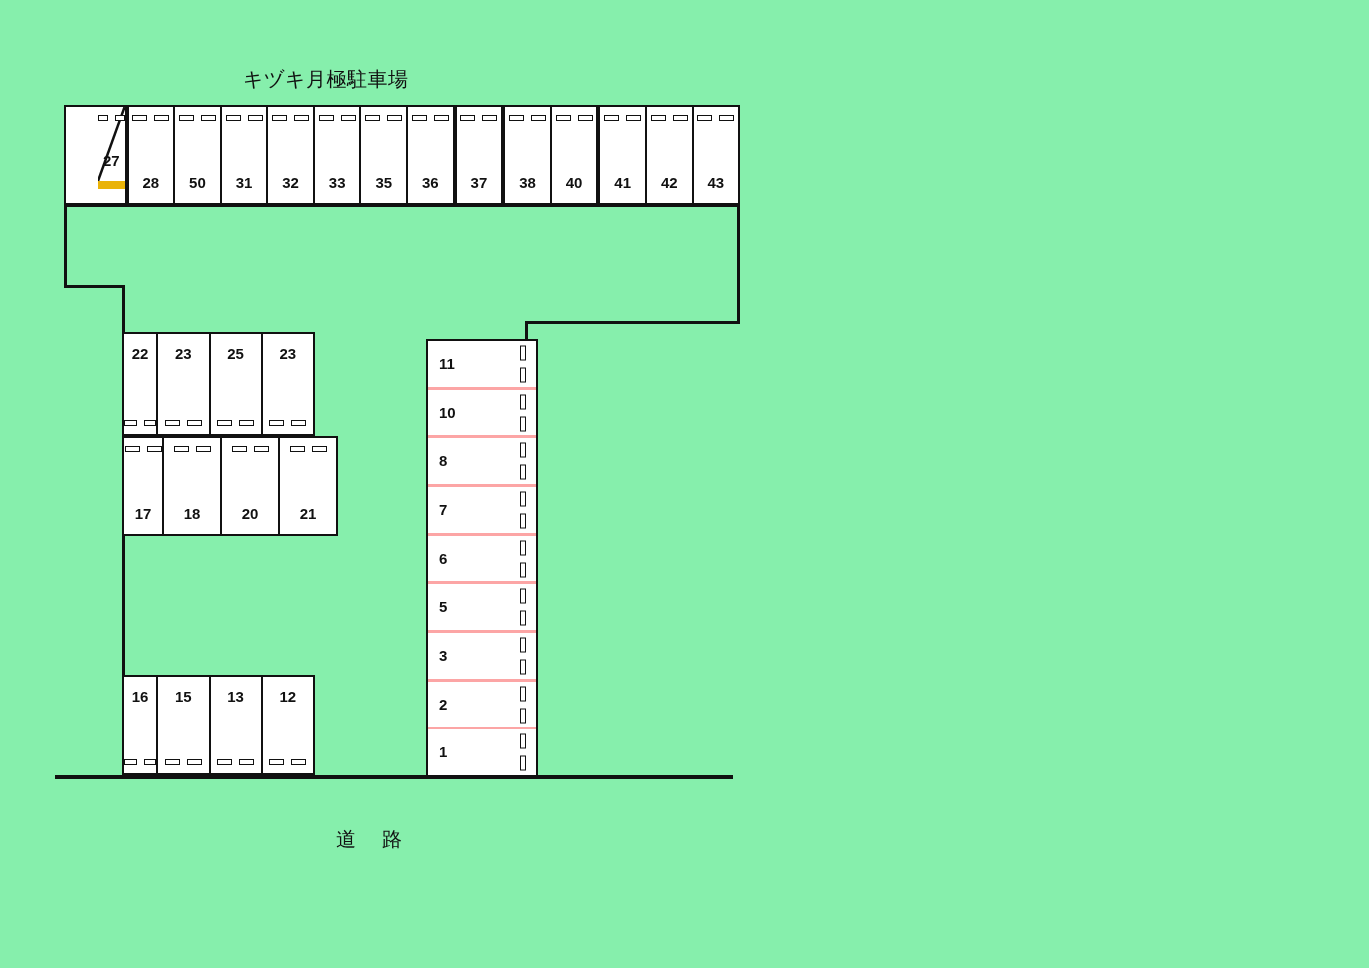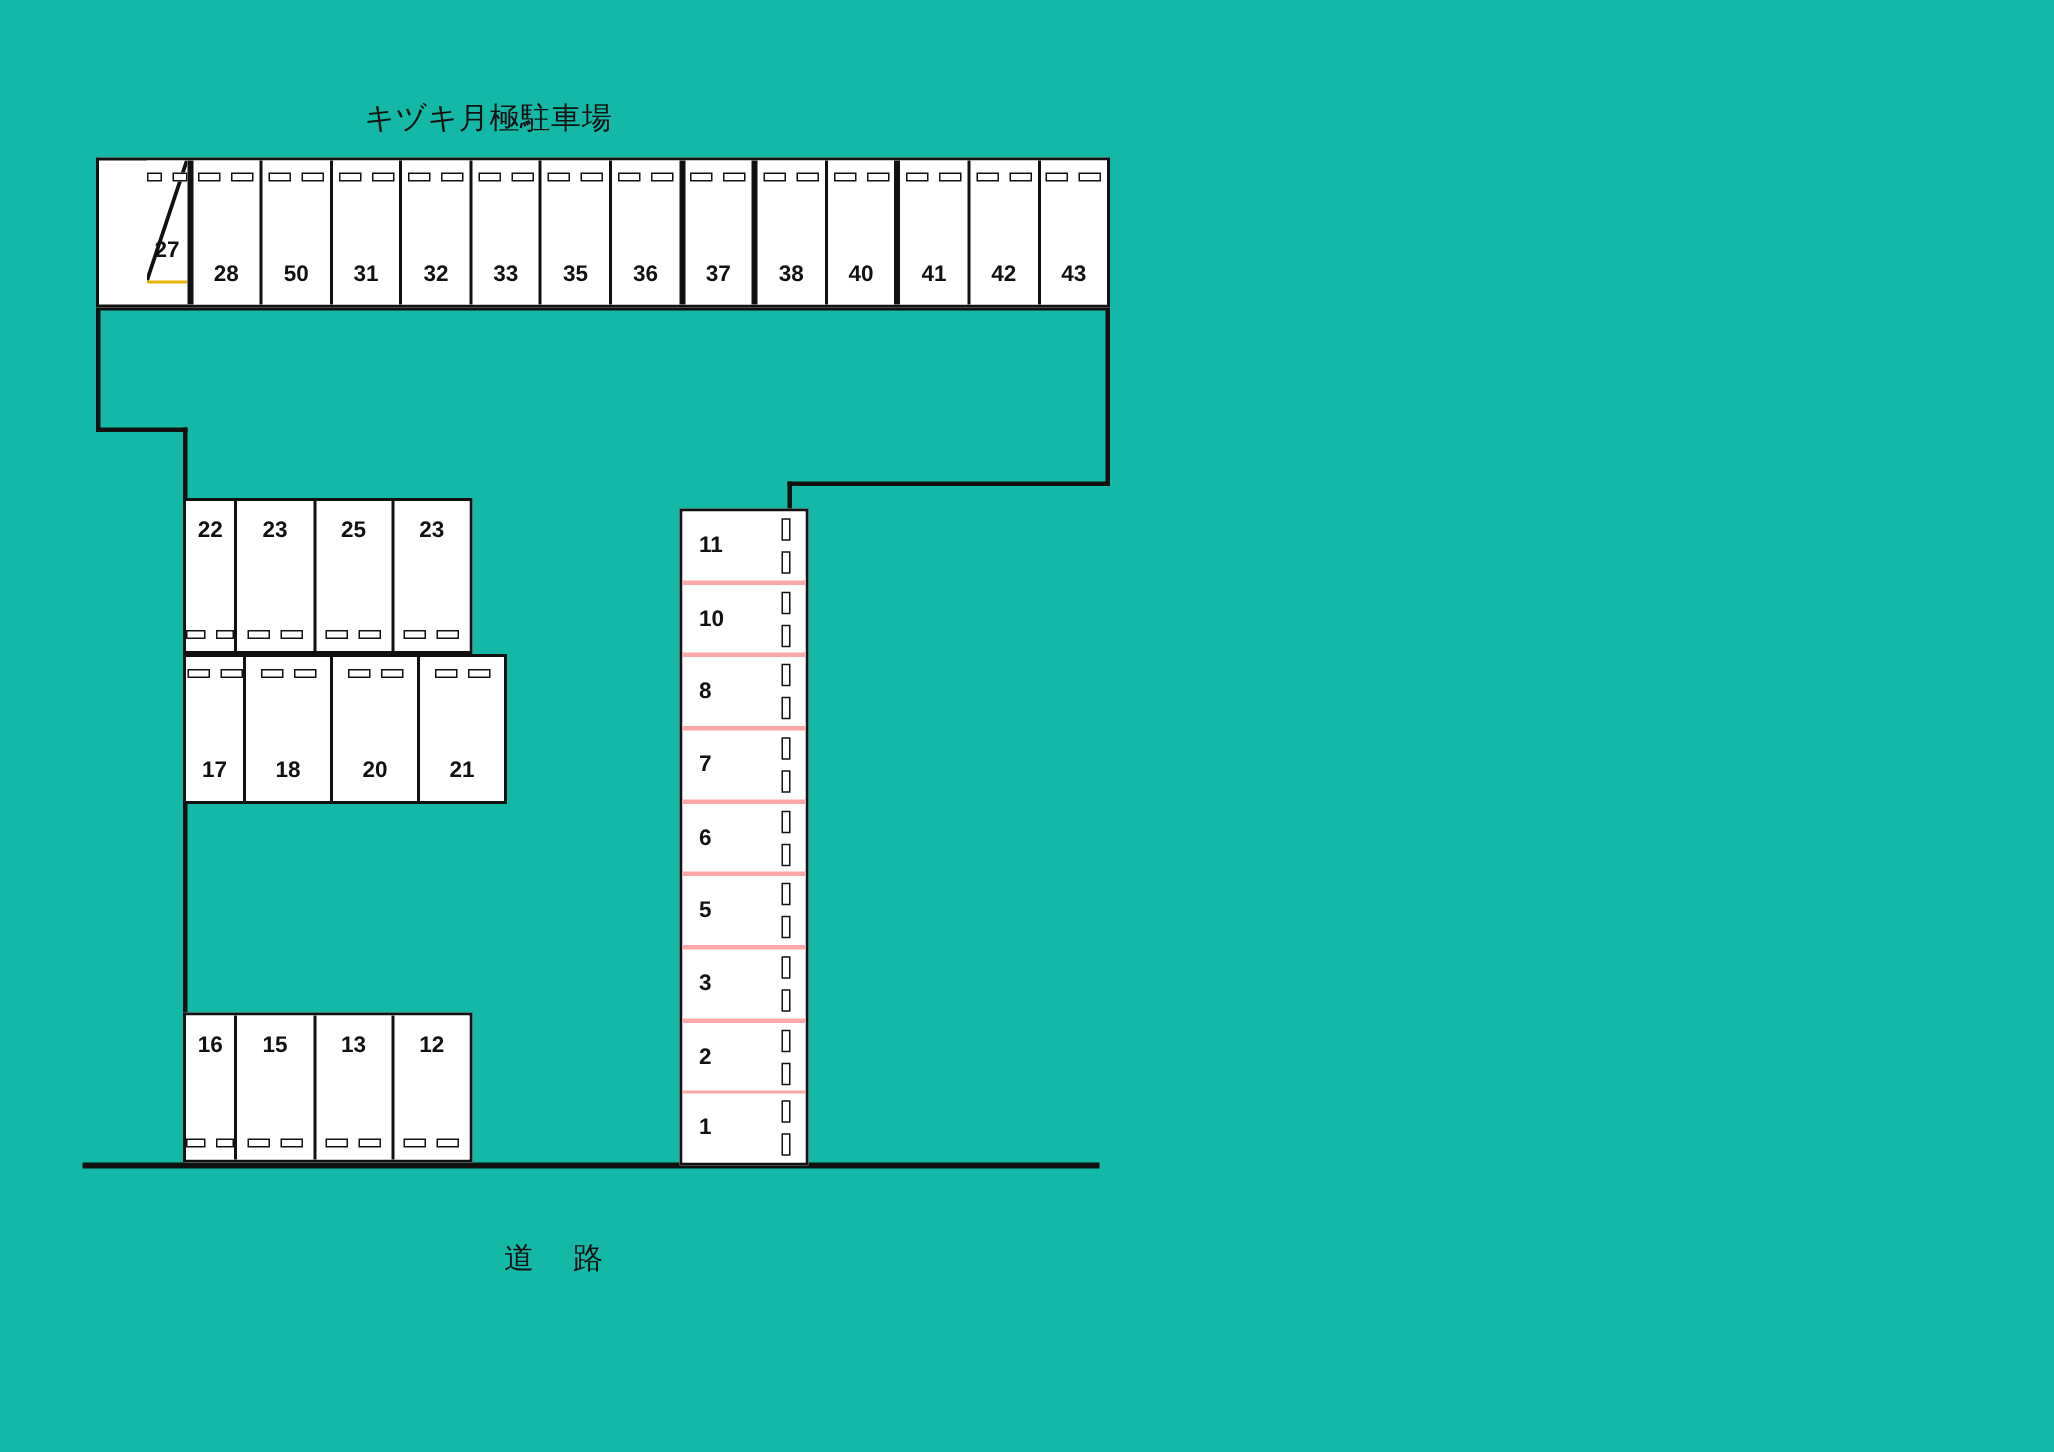--- a/index.html
+++ b/index.html
@@ -9,21 +9,21 @@
   }
   body {
     font-family: "Liberation Sans", "DejaVu Sans", sans-serif;
     color: #000000;
   }
 
   #canvas {
     position: relative;
     width: 1369px;
     height: 968px;
-    background: #14b8a6;
+    background: #86efac;
     overflow: hidden;
   }
 
   
   .site-title {
     position: absolute;
     left: 243px;
     top: 66px;
     font-size: 20px;
     line-height: 26px;
@@ -120,21 +120,21 @@
   .stop.vert  { width: 6px;  height: 15px; }
 
   
   .stall.crossed { overflow: visible; }
   .cross-svg {
     position: absolute;
     left: 0; top: 0;
     width: 100%; height: 100%;
     pointer-events: none;
   }
-  .stall.short-bottom { border-bottom: 2px solid #eab308; margin-left: 32px; }
+  .stall.short-bottom { border-bottom: 8px solid #eab308; margin-left: 32px; }
 </style>
 </head>
 <body>
 
 <div id="canvas">
 
   <div class="site-title">キヅキ月極駐車場</div>
 
   <div class="line-v" style="left:64px; top:105px; height:182px;"></div>
 
@@ -344,21 +344,21 @@
       </div>
       <div class="stall">
         <div class="stops h-bottom">
           <div class="stop horiz"></div>
           <div class="stop horiz"></div>
         </div>
         <div class="stall-num num-top">12</div>
       </div>
     </div>
 
-  <div class="block vertical" id="block-center-column" style="left:453px; top:339px; width:86px; height:438px;">
+  <div class="block vertical" id="block-center-column" style="left:426px; top:339px; width:112px; height:438px;">
       <div class="stall">
         <div class="stops v-right">
           <div class="stop vert"></div>
           <div class="stop vert"></div>
         </div>
         <div class="stall-num num-left">11</div>
       </div>
       <div class="stall thick-div">
         <div class="stops v-right">
           <div class="stop vert"></div>

